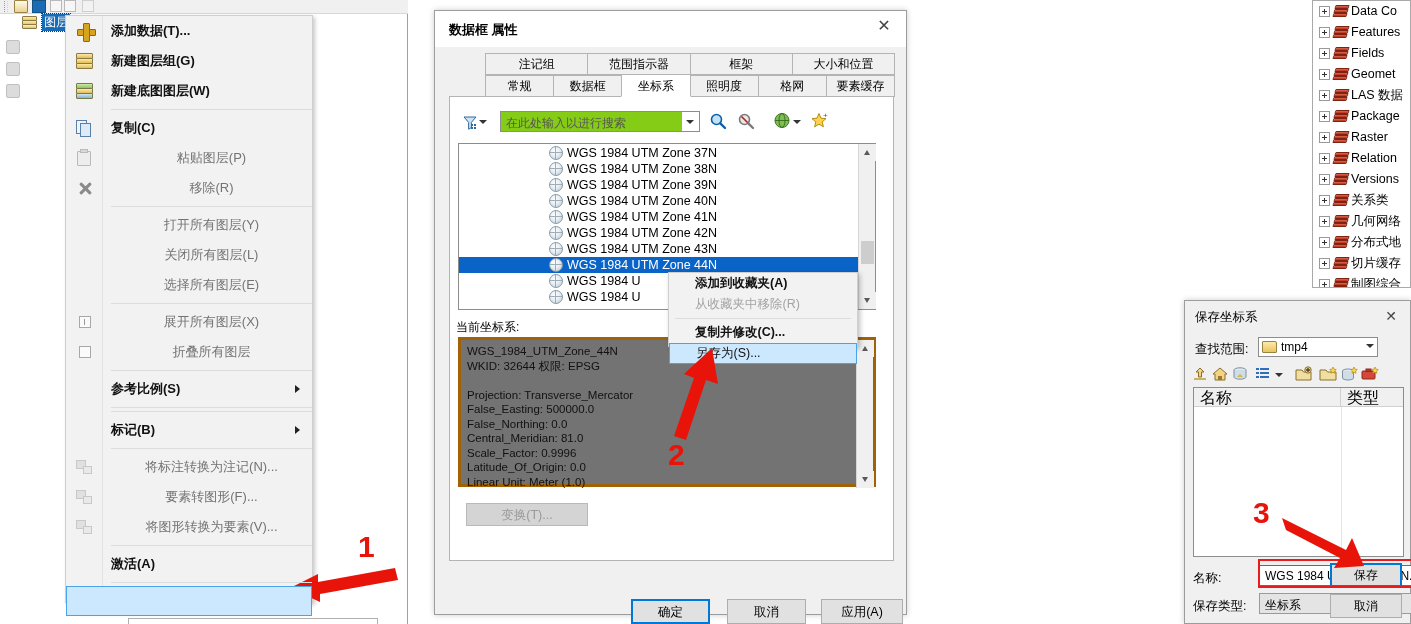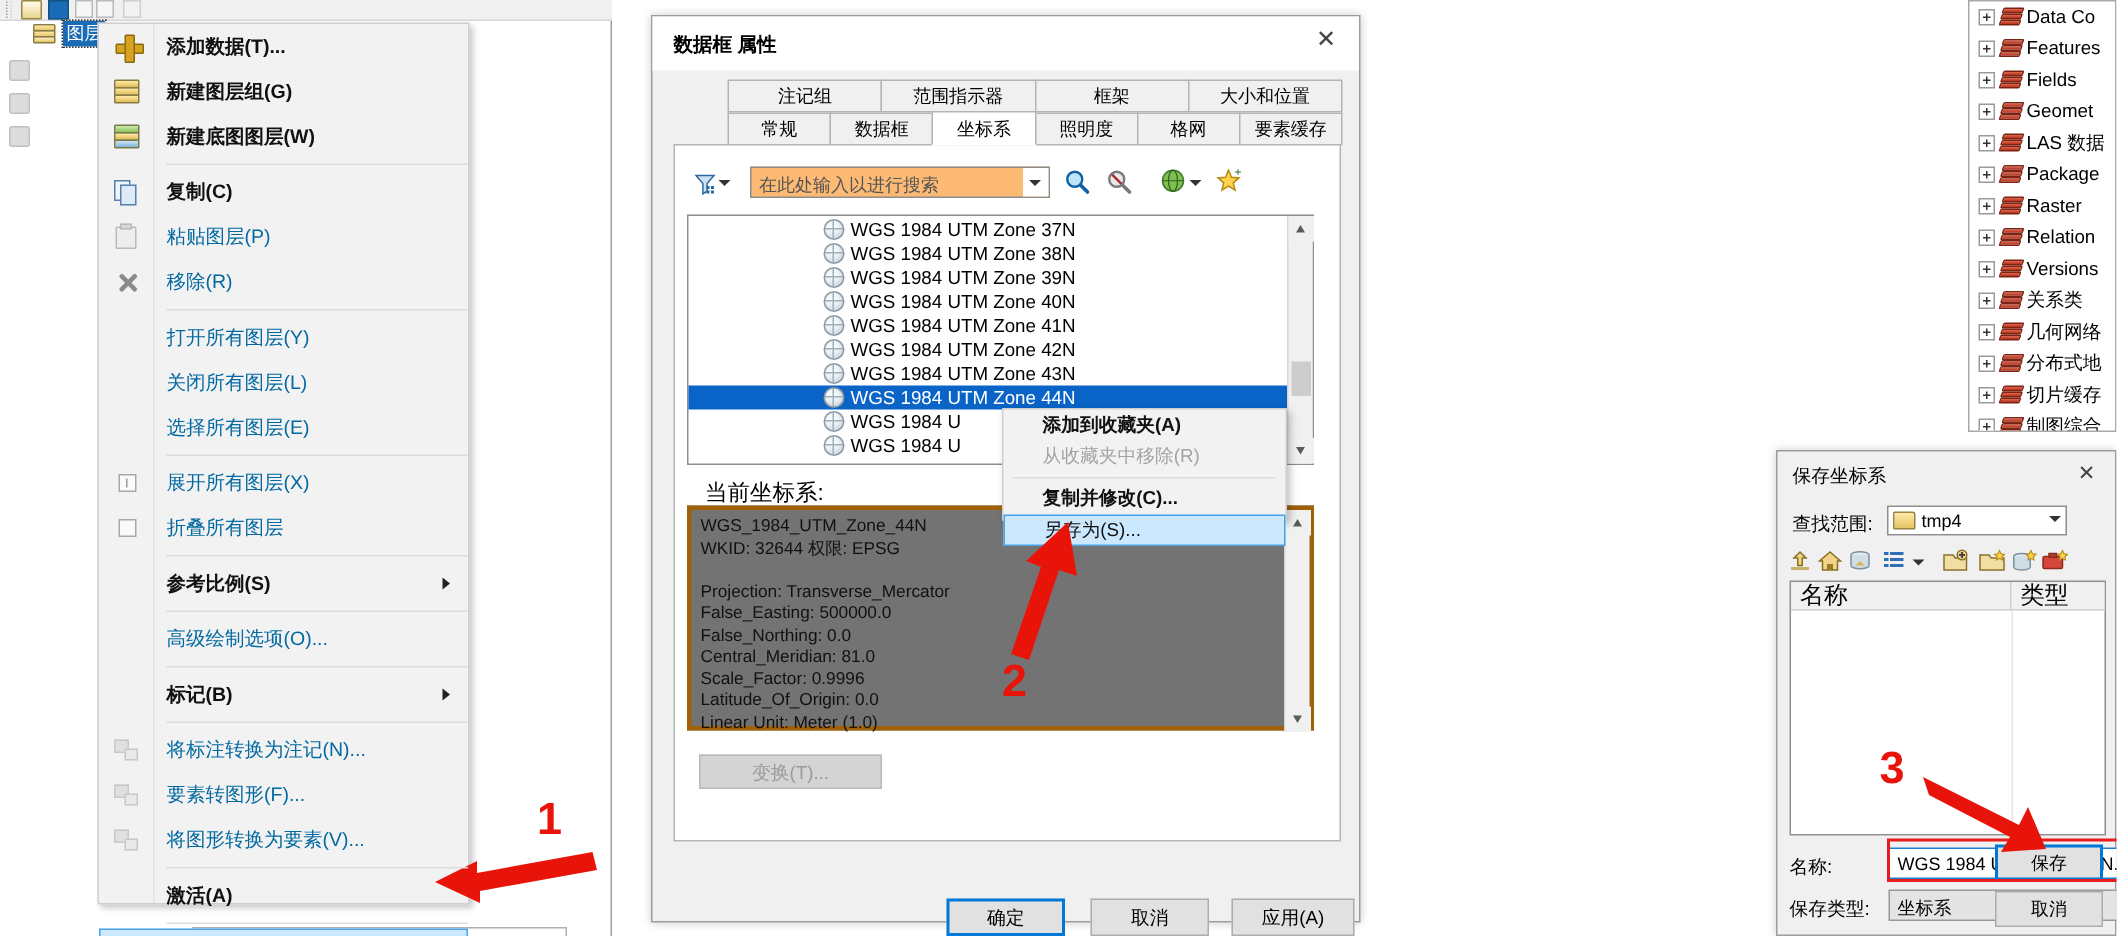--- a/index.html
+++ b/index.html
@@ -61,21 +61,21 @@
   }
   #ctx-menu .gutter {
     position:absolute; left:0; top:0; width:37px; height:100%;
     background:#f2f2f2; border-right:1px solid #e2e2e2;
   }
   .mi {
     position:relative; height:30px; line-height:30px;
     padding-left:45px; font-size:13px; color:#111; white-space:nowrap;
     z-index:2;
   }
-  .mi.disabled { color:#0369a1; }
+  .mi.disabled { color:#737373;text-align:center; }
   .mi.bold { font-weight:bold; }
   .mi .mi-ico {
     position:absolute; left:10px; top:50%; transform:translateY(-50%);
     width:18px; height:18px;
   }
   .mi .arrow {
     position:absolute; right:12px; top:50%; transform:translateY(-50%);
     width:0;height:0;border-left:5px solid #222;border-top:4px solid transparent;border-bottom:4px solid transparent;
   }
   .mi.sel {
@@ -167,21 +167,21 @@
   #search-row { position:absolute; left:8px; top:14px; width:428px; height:24px; }
   #filter-btn {
     position:absolute; left:0; top:0; width:34px; height:22px;
     border:1px solid transparent;
   }
   .funnel { position:absolute; left:3px; top:3px; width:16px; height:16px; }
   .cbarrow { position:absolute; right:4px; top:8px; width:0;height:0;
     border-top:4px solid #333;border-left:4px solid transparent;border-right:4px solid transparent;}
   #search-combo {
     position:absolute; left:42px; top:0; width:200px; height:21px;
-    border:1px solid #8d8d8d; background:#fdba74;
+    border:1px solid #8d8d8d; background:#84cc16;
   }
   #search-combo .txt { position:absolute; left:5px; top:3px; font-size:12px; color:#555; }
   #search-combo .dd {
     position:absolute; right:0; top:0; width:17px; height:19px; background:#fff;
   }
   .iconbtn { position:absolute; top:0; width:22px; height:21px; }
   #globe-btn { position:absolute; left:315px; top:0; width:30px; height:21px;}
   #fav-btn { position:absolute; left:352px; top:0; width:22px; height:21px;}
 
   
@@ -207,21 +207,21 @@
     position:absolute; left:90px; top:1px; width:14px; height:14px;
     border-radius:50%;
     background:radial-gradient(circle at 40% 35%, #ffffff 0%, #e8eef2 45%, #b9c6cf 100%);
     border:1px solid #8a9aa6;
   }
   .cs-item .gico::before{content:"";position:absolute;left:0;top:5px;width:12px;height:1px;background:#9eadb8;}
   .cs-item .gico::after{content:"";position:absolute;left:5px;top:0;width:1px;height:12px;background:#9eadb8;}
   .cs-item.selected { background:#0a64c8; color:#fff; }
 
   
-  #cur-label { position:absolute; left:20px; top:222px; font-size:15px; }
+  #cur-label { position:absolute; left:6px; top:222px; font-size:12px; }
   #cur-box {
     position:absolute; left:8px; top:240px; width:418px; height:150px;
     background:#737373; border:3px solid #a16207;
   }
   #cur-text {
     position:absolute; left:6px; top:4px; width:380px;
     font-size:11.5px; line-height:14.5px; white-space:pre; color:#111;
     font-family:"Liberation Sans","DejaVu Sans",sans-serif;
   }
   #cur-scroll { position:absolute; right:0; top:0; width:17px; height:148px; background:#f0f0f0;border-left:1px solid #d6d6d6;}
@@ -443,23 +443,20 @@
     <span>折叠所有图层</span>
   </div>
   <div class="msep"></div>
 
   <div class="mi bold">
     <span>参考比例(S)</span>
     <span class="arrow"></span>
   </div>
   <div class="msep"></div>
 
-  <div class="mi disabled">
-    <span>高级绘制选项(O)...</span>
-  </div>
   <div class="msep"></div>
 
   <div class="mi bold">
     <span>标记(B)</span>
     <span class="arrow"></span>
   </div>
   <div class="msep"></div>
 
   <div class="mi disabled">
     <span class="mi-ico ic-gen">

